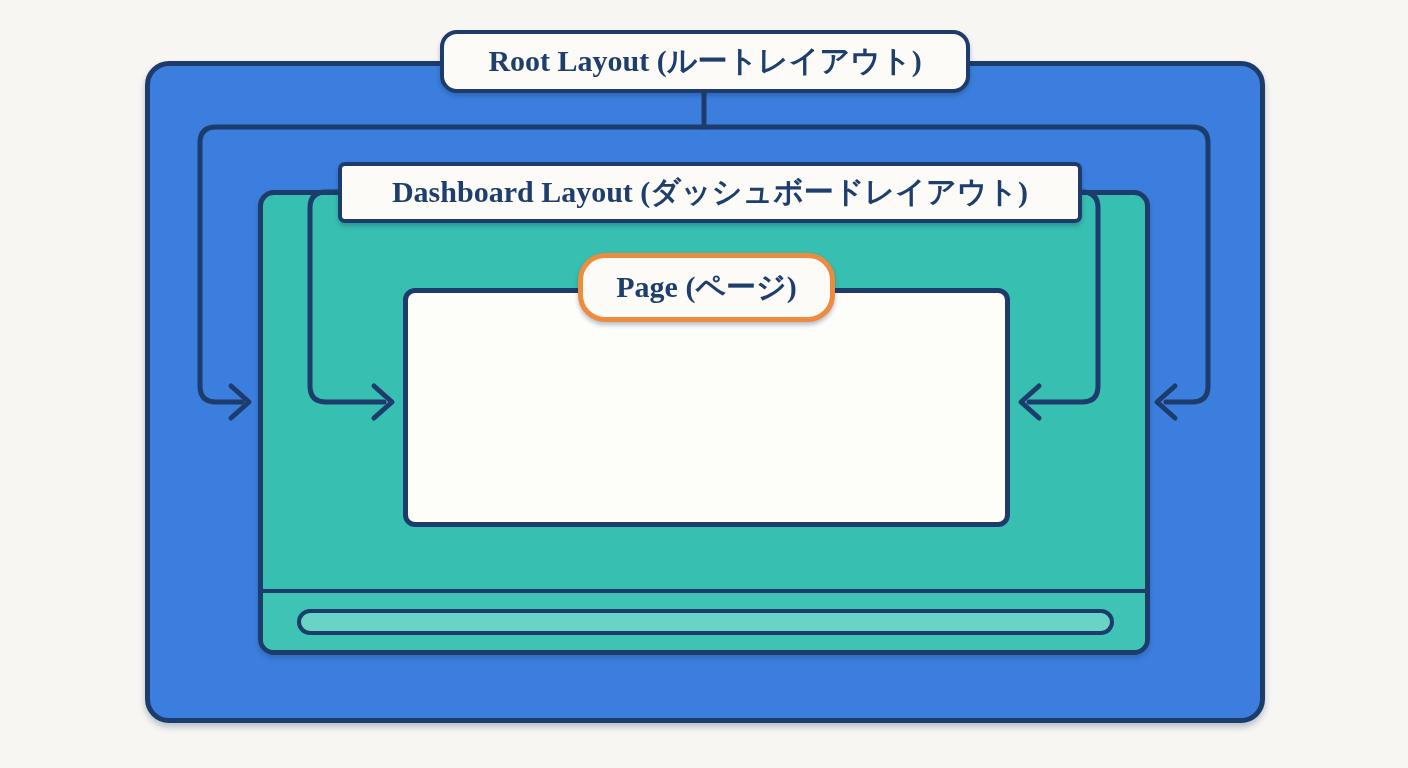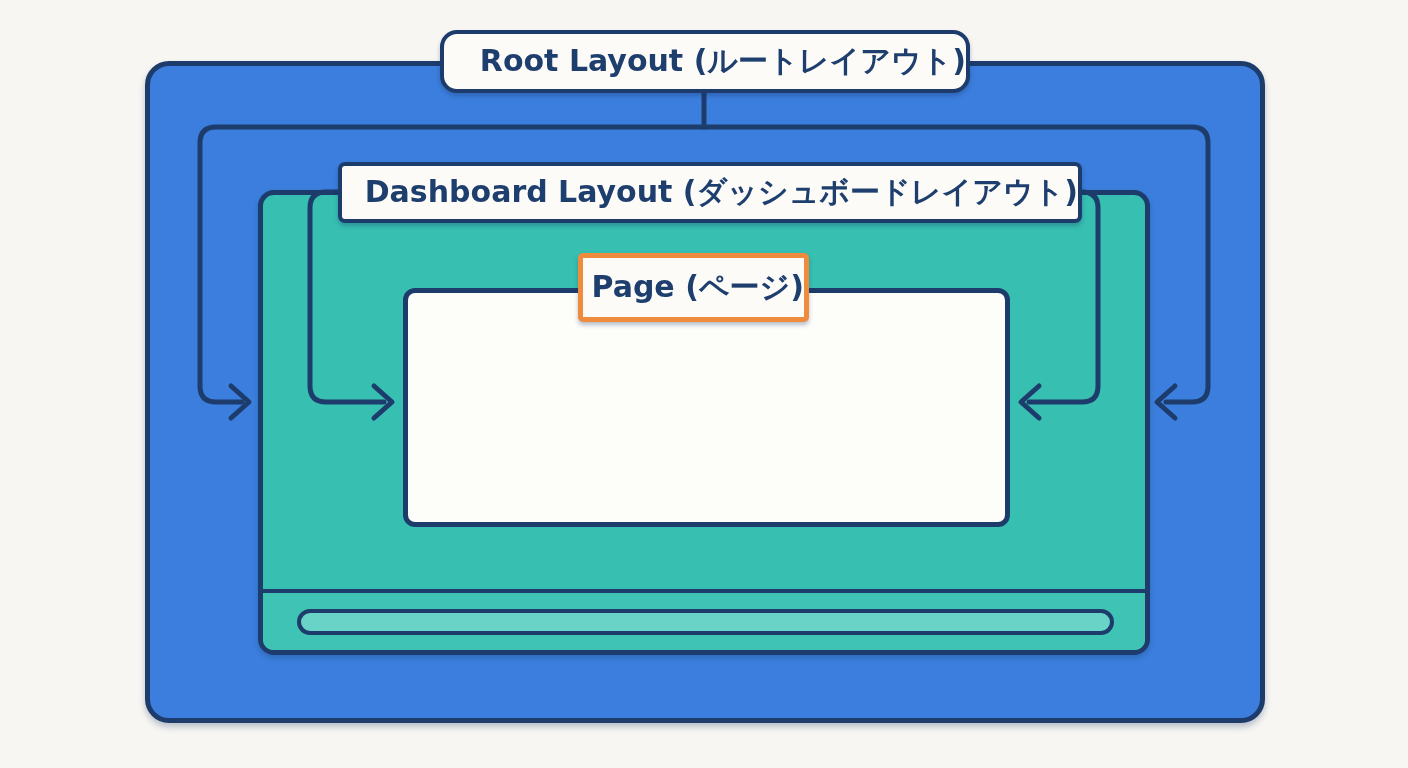--- a/index.html
+++ b/index.html
@@ -67,40 +67,41 @@
   svg.connectors path{
     fill:none;
     stroke:var(--line);
     stroke-width:5;
     stroke-linecap:round;
     stroke-linejoin:round;
   }
 
   .label{
     position:absolute;box-sizing:border-box;
-    display:flex;align-items:center;justify-content:flex-end;
+    display:flex;align-items:center;justify-content:center;
     background:var(--label-fill);
     border:4px solid var(--line);
     color:var(--text);
     font-weight:700;
     white-space:nowrap;
     box-shadow:0 3px 4px rgba(23,50,95,.3);
     z-index:5;
+    font-family:Liberation Serif, serif;
   }
   .root-label{
     left:440px;top:30px;width:530px;height:63px;
     border-radius:17px;font-size:30px;
   }
   .dashboard-label{
     left:338px;top:162px;width:744px;height:61px;
     border-radius:7px;font-size:30px;
   }
   .page-label{
-    left:578px;top:253px;width:231px;height:69px;
-    border-radius:5px;font-size:30px;
+    left:578px;top:253px;width:257px;height:69px;
+    border-radius:27px;font-size:30px;
     border:5px solid var(--accent-orange);
   }
 </style>
 </head>
 <body>
 
 <div class="canvas">
 
   <div class="box root-box"></div>
 

